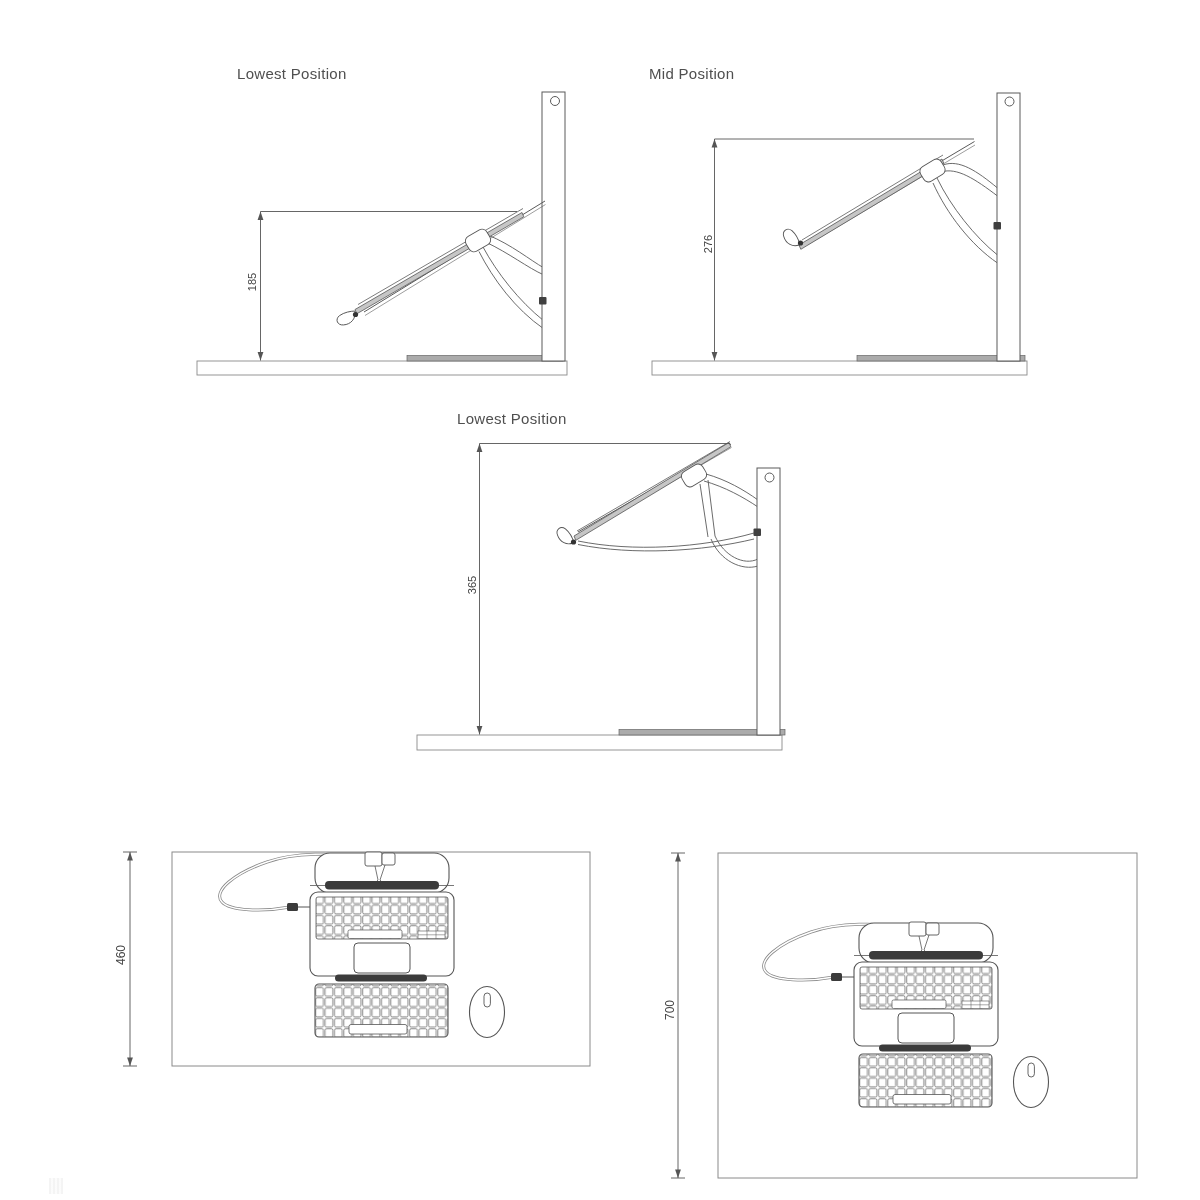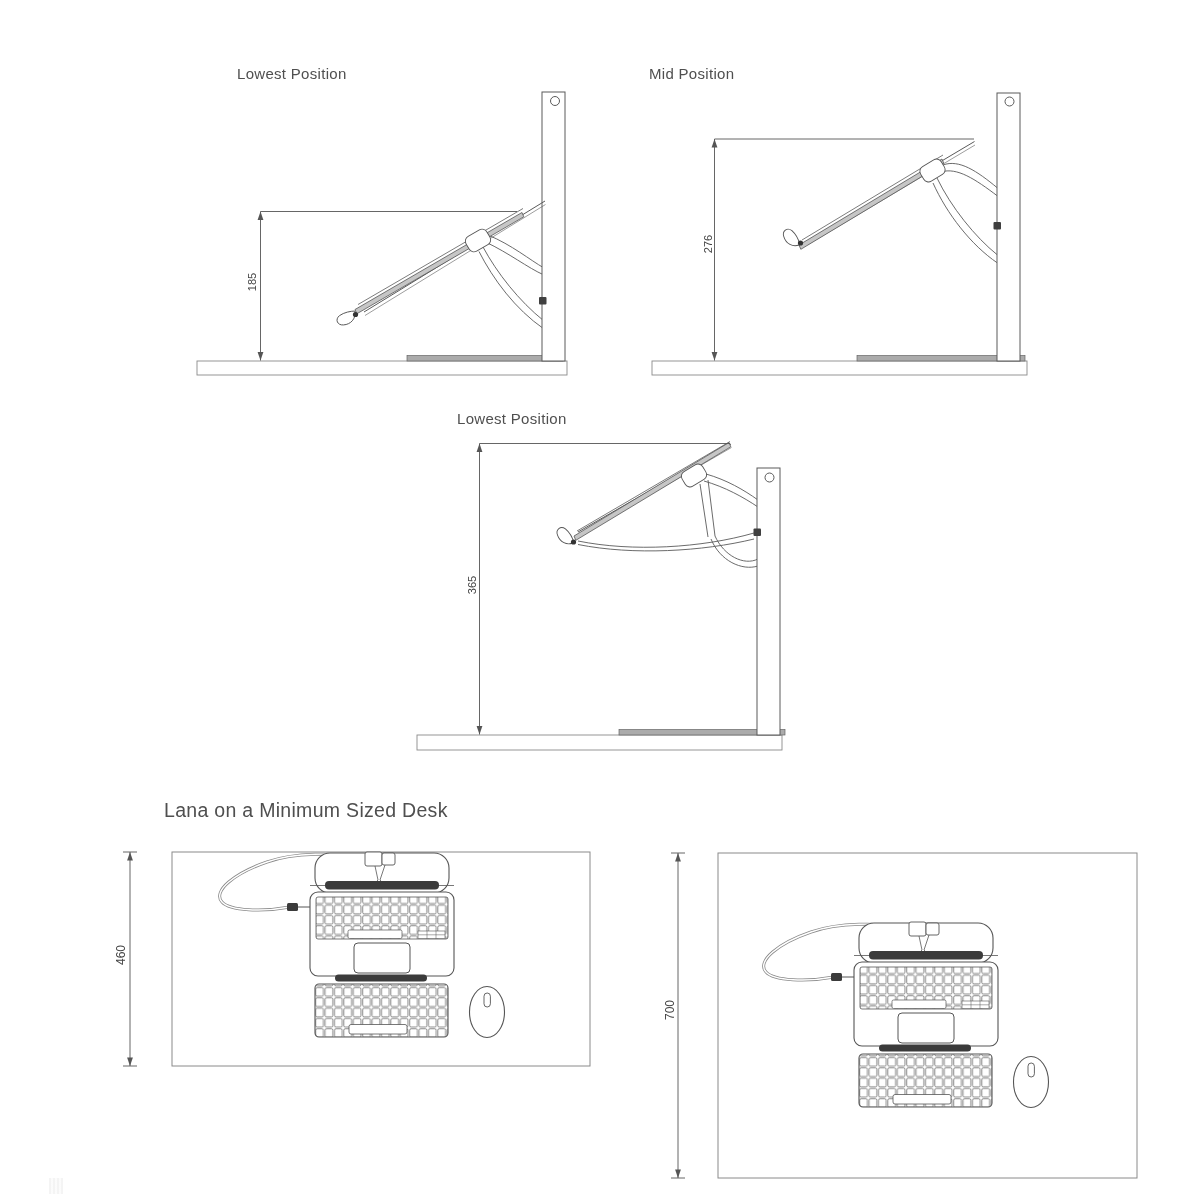--- a/index.html
+++ b/index.html
@@ -151,21 +151,20 @@
       <circle cx="161.5" cy="102" r="2.6" fill="#333333"></circle>
     </g>
     <g stroke="#555555" stroke-width="0.9">
       <line x1="67.5" y1="3.5" x2="67.5" y2="294.5"></line>
       <line x1="67.5" y1="3.5" x2="318" y2="3.5"></line>
       <polygon points="67.5,3.5 64.6,12 70.4,12" fill="#555555" stroke="none"></polygon>
       <polygon points="67.5,294.5 64.6,286 70.4,286" fill="#555555" stroke="none"></polygon>
     </g>
   </svg>
 
-  <div class="dtitle t-lg" style="left:122px;top:799px">Lana on a Minimum Sized Desk</div>
   <div class="dimlabel dim-lg" style="left:57px;top:948px">460</div>
   <svg class="dwg" style="left:80px;top:845px" width="490" height="235" viewBox="0 0 490 235">
     <rect x="50" y="7" width="418" height="214" fill="#ffffff" stroke="#8a8a8a" stroke-width="1"></rect>
     <g stroke="#555555" stroke-width="0.9">
       <line x1="1" y1="7" x2="15" y2="7"></line>
       <line x1="1" y1="221" x2="15" y2="221"></line>
       <line x1="8" y1="7" x2="8" y2="221"></line>
       <polygon points="8,7 5.1,15.5 10.9,15.5" fill="#555555" stroke="none"></polygon>
       <polygon points="8,221 5.1,212.5 10.9,212.5" fill="#555555" stroke="none"></polygon>
     </g>

